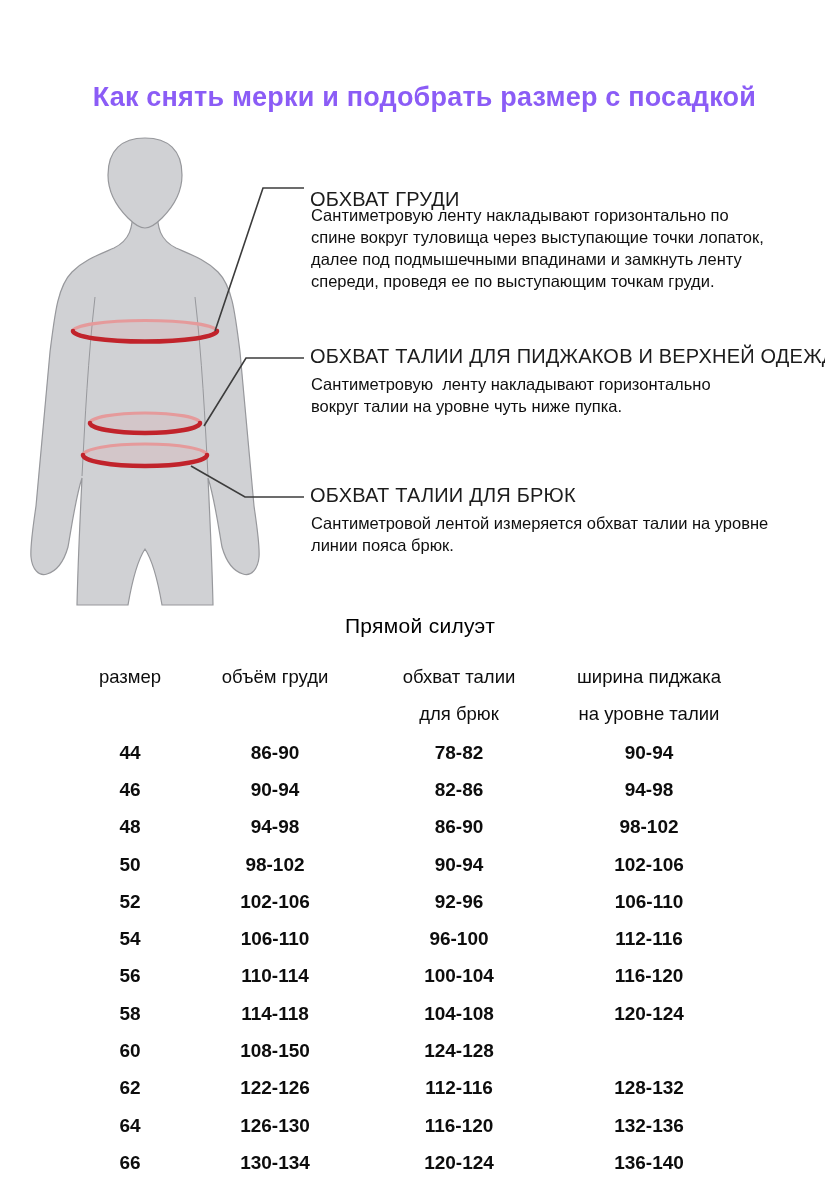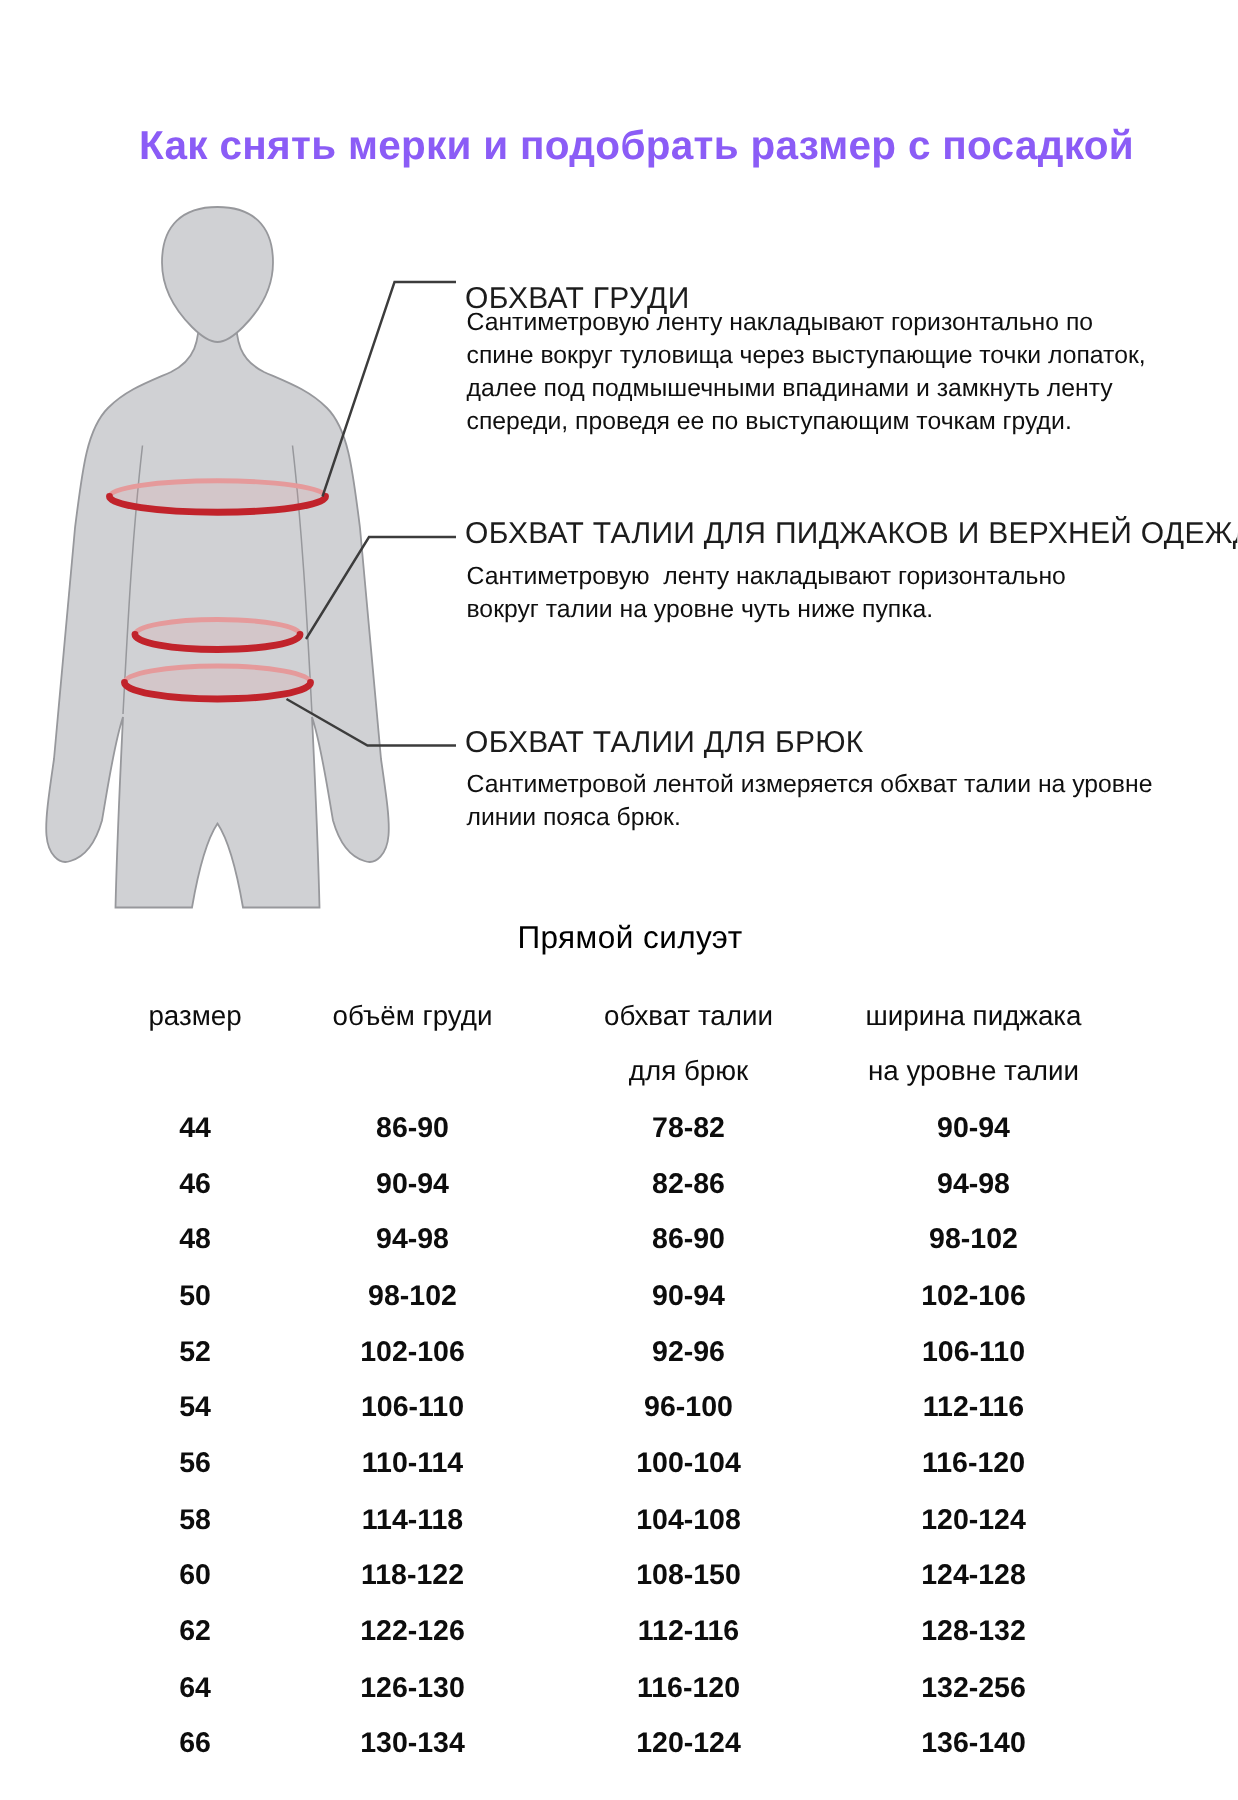--- a/index.html
+++ b/index.html
@@ -178,35 +178,34 @@
           <div class="tbl-cell">116-120</div>
         </div>
         <div class="tbl-row">
           <div class="tbl-cell">58</div>
           <div class="tbl-cell">114-118</div>
           <div class="tbl-cell">104-108</div>
           <div class="tbl-cell">120-124</div>
         </div>
         <div class="tbl-row">
           <div class="tbl-cell">60</div>
-          <div class="tbl-cell">118-122</div>
           <div class="tbl-cell">108-150</div>
           <div class="tbl-cell">124-128</div>
         </div>
         <div class="tbl-row">
           <div class="tbl-cell">62</div>
           <div class="tbl-cell">122-126</div>
           <div class="tbl-cell">112-116</div>
           <div class="tbl-cell">128-132</div>
         </div>
         <div class="tbl-row">
           <div class="tbl-cell">64</div>
           <div class="tbl-cell">126-130</div>
           <div class="tbl-cell">116-120</div>
-          <div class="tbl-cell">132-256</div>
+          <div class="tbl-cell">132-136</div>
         </div>
         <div class="tbl-row">
           <div class="tbl-cell">66</div>
           <div class="tbl-cell">130-134</div>
           <div class="tbl-cell">120-124</div>
           <div class="tbl-cell">136-140</div>
         </div>
       </div>
   </div>
 

